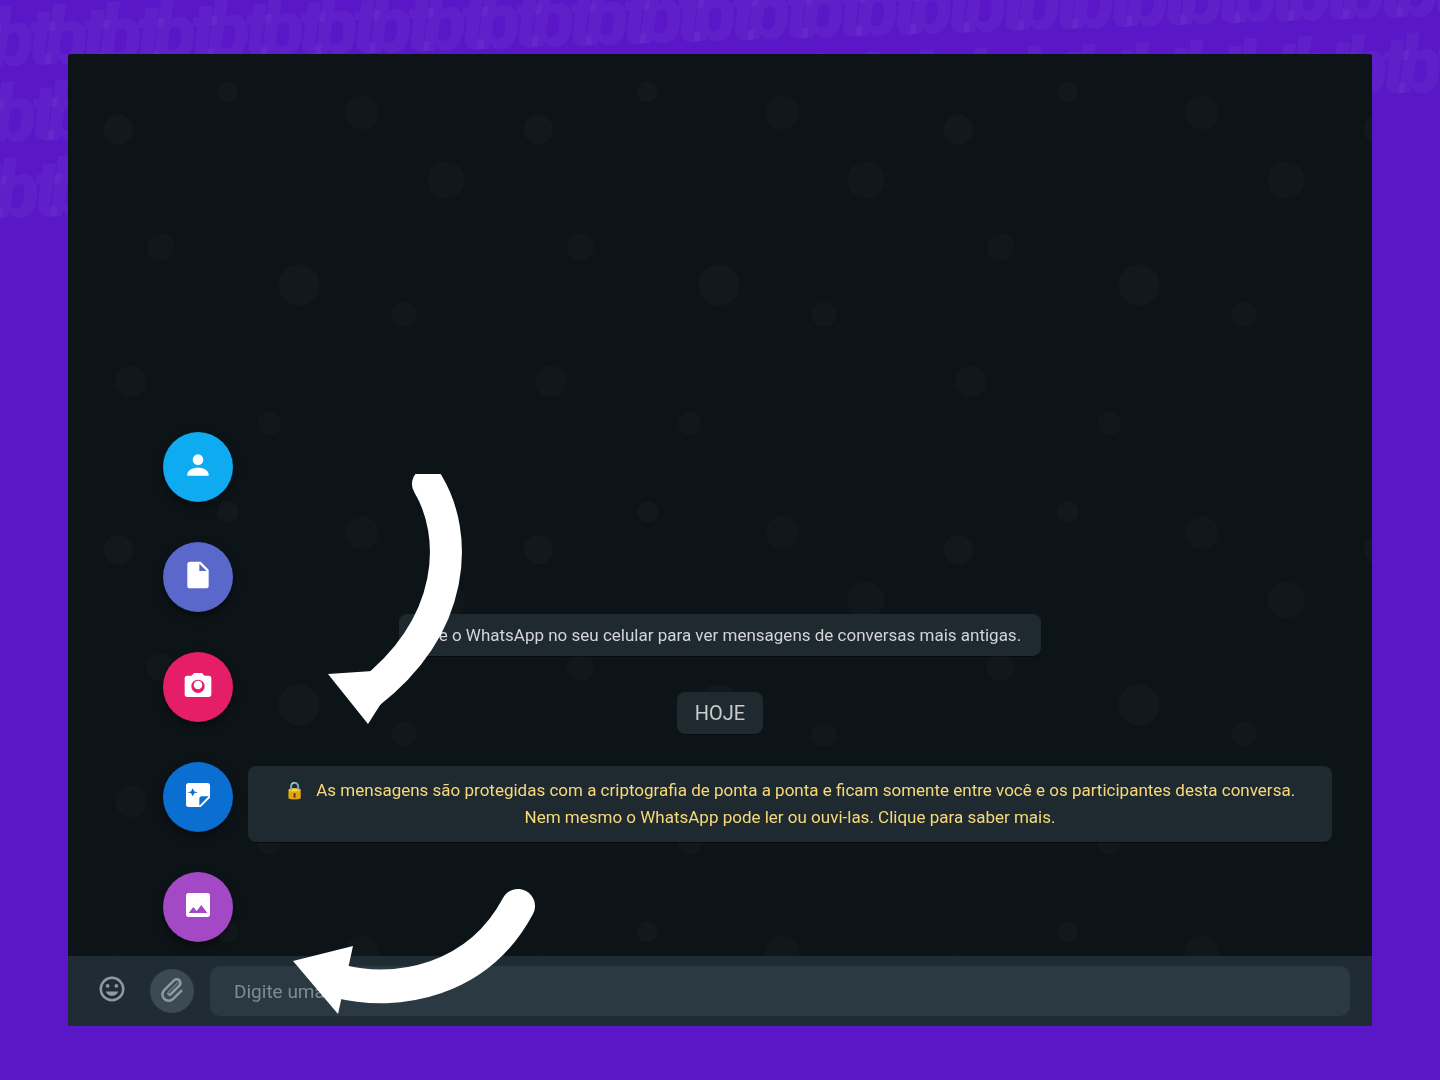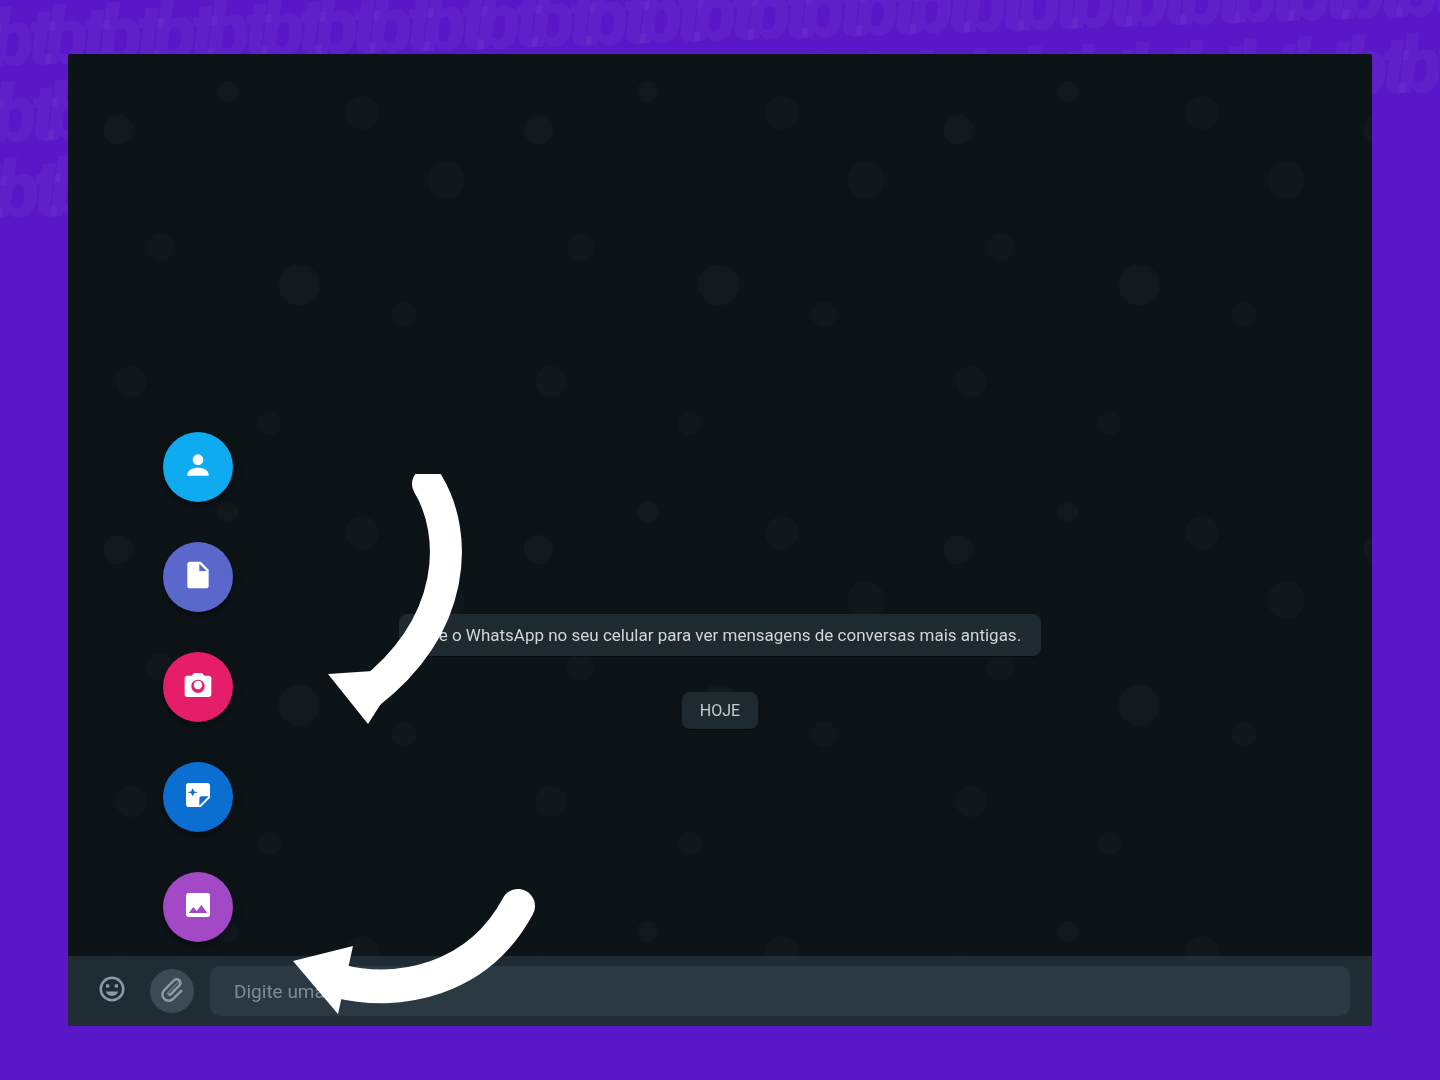--- a/index.html
+++ b/index.html
@@ -42,21 +42,21 @@
     display:block;margin-left:auto;margin-right:auto;text-align:center}
 
   .system-pill{
     margin-top:560px;
     background:#1e2a30;color:#d4d5d7;border-radius:8px;
     font-size:17px;padding:11px 20px;max-width:760px;width:fit-content;
     box-shadow:0 1px 0 rgba(0,0,0,.4)}
 
   .date-pill{
     margin-top:36px;background:#1e2a30;color:#c9cbcd;border-radius:8px;
-    font-size:16px;padding:9px 18px;width:fit-content;
+    font-size:20px;padding:9px 18px;width:fit-content;
     box-shadow:0 1px 0 rgba(0,0,0,.4)}
 
   .encryption-bar{
     margin-top:32px;background:#1e2a30;color:#f7d97a;border-radius:8px;
     font-size:17px;line-height:1.6;padding:11px 22px;
     width:calc(100% - 220px);margin-left:180px;margin-right:20px;
     box-shadow:0 1px 0 rgba(0,0,0,.4);
     white-space:normal}
   .encryption-bar .lock{color:#f7d97a;margin-right:6px}
 
@@ -91,20 +91,24 @@
 
 <div class="shot">
   <div class="doodle"></div>
 
   <div class="chat-col">
 
     <div class="system-pill">Use o WhatsApp no seu celular para ver mensagens de conversas mais antigas.</div>
 
     <div class="date-pill">HOJE</div>
 
+    <div class="encryption-bar">
+      <span class="lock">🔒</span>
+      <span>As mensagens são protegidas com a criptografia de ponta a ponta e ficam somente entre você e os participantes desta conversa. Nem mesmo o WhatsApp pode ler ou ouvi-las. Clique para saber mais.</span>
+    </div>
   </div>
 
   <div class="attach-menu">
 
     <div class="fab fab-gallery">
       <span>
         <svg viewBox="0 0 24 24">
             <path d="M21 19V5a2 2 0 0 0-2-2H5a2 2 0 0 0-2 2v14a2 2 0 0 0 2 2h14a2 2 0 0 0 2-2zM8.5 13.5l2.5 3 3.5-4.5L19 18H5l3.5-4.5z"></path>
           </svg>
       </span>

